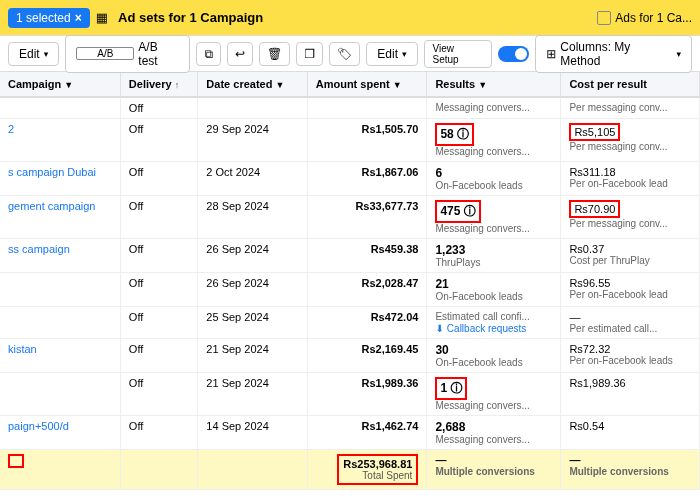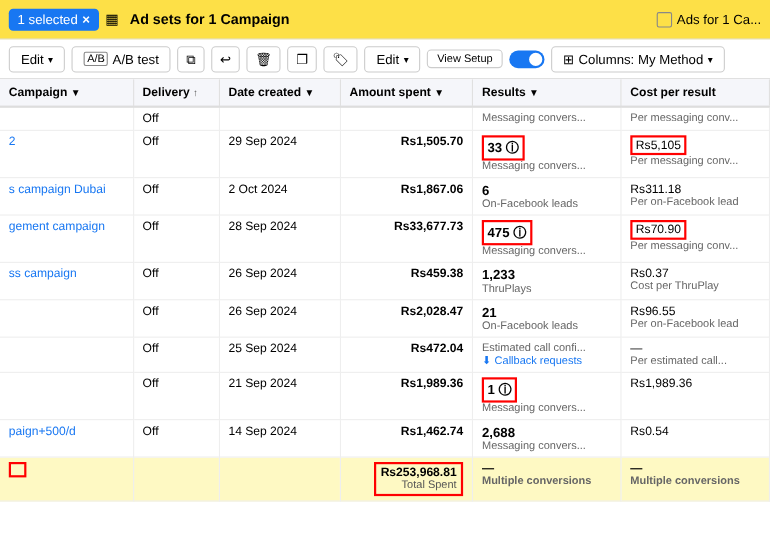--- a/index.html
+++ b/index.html
@@ -78,21 +78,21 @@
     <span class="cb-label">Ads for 1 Ca...</span>
   </div>
 </div>
 
 <div class="toolbar">
   <div class="btn">
     <span>Edit</span>
     <span style="font-size:9px;">▾</span>
   </div>
   <div class="btn btn-ab">
-    <span style="font-size:10px;border:1px solid #888;border-radius:2px;padding:0 2px;">A/B</span>
+    <span style="font-size:10px;border:1px solid #888;border-radius:2px;padding:0 20px;">A/B</span>
     <span>A/B test</span>
   </div>
   <div class="btn icon-only">
     <span>⧉</span>
   </div>
   <div class="btn icon-only">
     <span>↩</span>
   </div>
   <div class="btn icon-only">
     <span>🗑</span>
@@ -160,21 +160,21 @@
             <div></div>
             <div class="cell-sub">Per messaging conv...</div>
           </td>
         </tr>
         <tr>
           <td style="max-width: 120px; overflow: hidden; white-space: nowrap; text-overflow: ellipsis; color: rgb(24, 119, 242);">2</td>
           <td>Off</td>
           <td>29 Sep 2024</td>
           <td style="text-align: right;"><span class="amount-val">Rs1,505.70</span></td>
           <td>
-            <div><span class="highlighted result-val">33 ⓘ</span></div>
+            <div><span class="highlighted result-val">58 ⓘ</span></div>
             <div class="cell-sub">Messaging convers...</div>
           </td>
           <td><span class="highlighted">Rs5,105</span><div class="cell-sub">Per messaging conv...</div></td>
         </tr>
         <tr>
           <td style="max-width: 120px; overflow: hidden; white-space: nowrap; text-overflow: ellipsis; color: rgb(24, 119, 242);">s campaign Dubai</td>
           <td>Off</td>
           <td>2 Oct 2024</td>
           <td style="text-align: right;"><span class="amount-val">Rs1,867.06</span></td>
           <td>
@@ -230,20 +230,34 @@
           <td>Off</td>
           <td>25 Sep 2024</td>
           <td style="text-align: right;"><span class="amount-val">Rs472.04</span></td>
           <td>
             <div class="cell-sub">Estimated call confi...</div>
             <div><span style="color:#1877f2;font-size:10px;">⬇</span> <span style="color:#1877f2;font-size:10px;">Callback requests</span></div>
           </td>
           <td>
             <div>—</div>
             <div class="cell-sub">Per estimated call...</div>
+          </td>
+        </tr>
+        <tr>
+          <td style="max-width: 120px; overflow: hidden; white-space: nowrap; text-overflow: ellipsis; color: rgb(24, 119, 242);">kistan</td>
+          <td>Off</td>
+          <td>21 Sep 2024</td>
+          <td style="text-align: right;"><span class="amount-val">Rs2,169.45</span></td>
+          <td>
+            <div class="result-val">30</div>
+            <div class="cell-sub">On-Facebook leads</div>
+          </td>
+          <td>
+            <div>Rs72.32</div>
+            <div class="cell-sub">Per on-Facebook leads</div>
           </td>
         </tr>
         <tr>
           <td style="max-width: 120px; overflow: hidden; white-space: nowrap; text-overflow: ellipsis; color: rgb(24, 119, 242);"></td>
           <td>Off</td>
           <td>21 Sep 2024</td>
           <td style="text-align: right;"><span class="amount-val">Rs1,989.36</span></td>
           <td>
             <div><span class="highlighted result-val">1 ⓘ</span></div>
             <div class="cell-sub">Messaging convers...</div>

